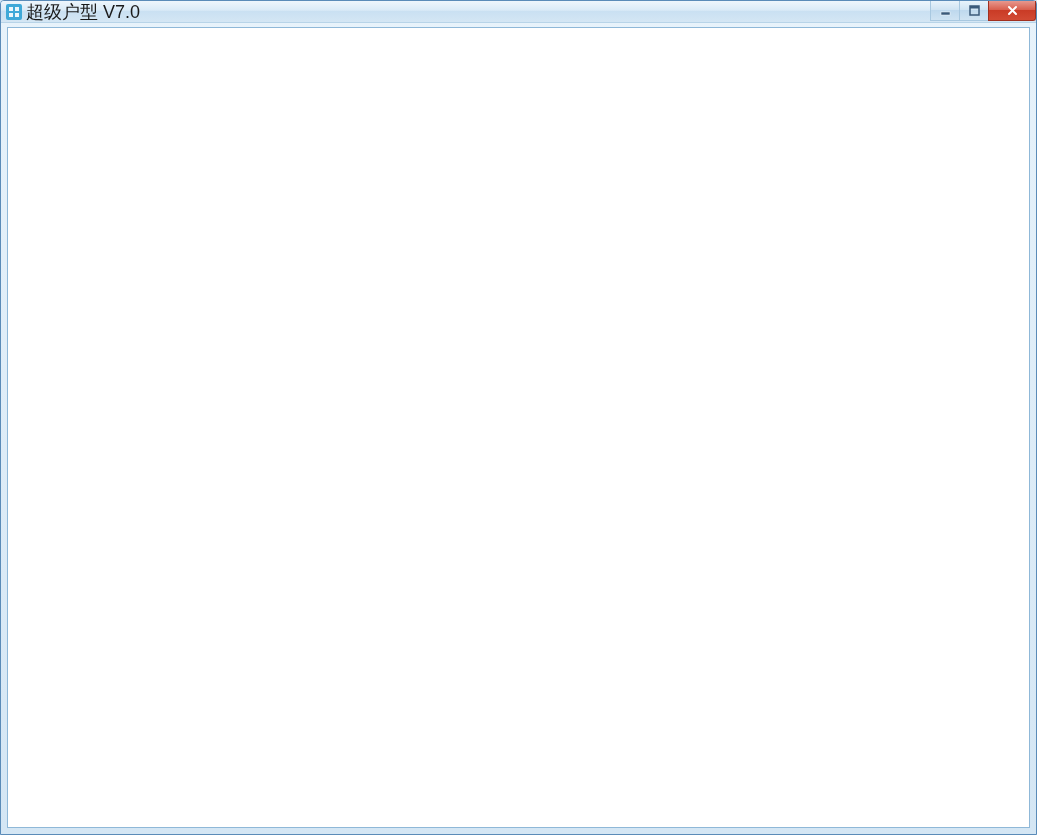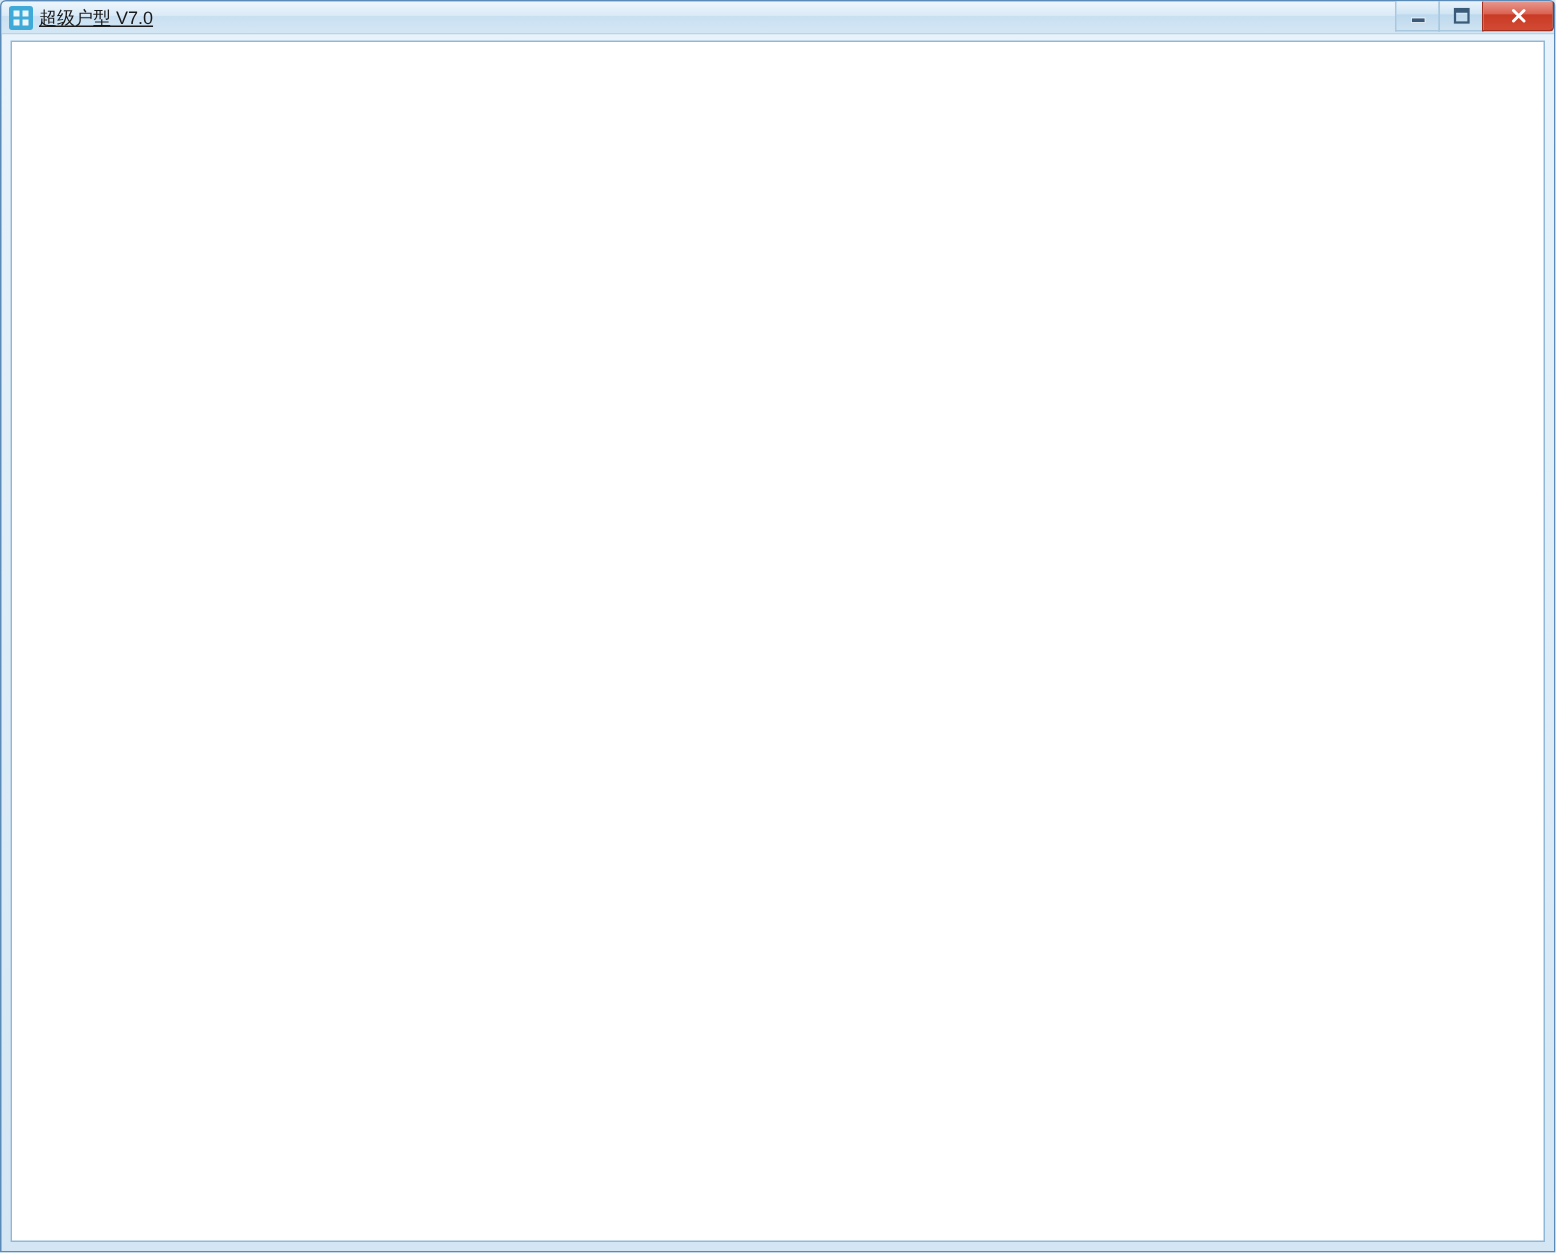--- a/index.html
+++ b/index.html
@@ -50,24 +50,23 @@
       flex-shrink: 0;
     }
     
     .app-icon svg {
       width: 12px;
       height: 12px;
     }
     
     .title-text {
       color: #1a1a1a;
-      font-size: 12px;
+      font-size: 18px;
       line-height: 22px;
       white-space: nowrap;
-      text-decoration: underline;
     }
     
     .window-controls {
       position: absolute;
       right: 0;
       top: 0;
       display: flex;
       height: 20px;
     }
     

